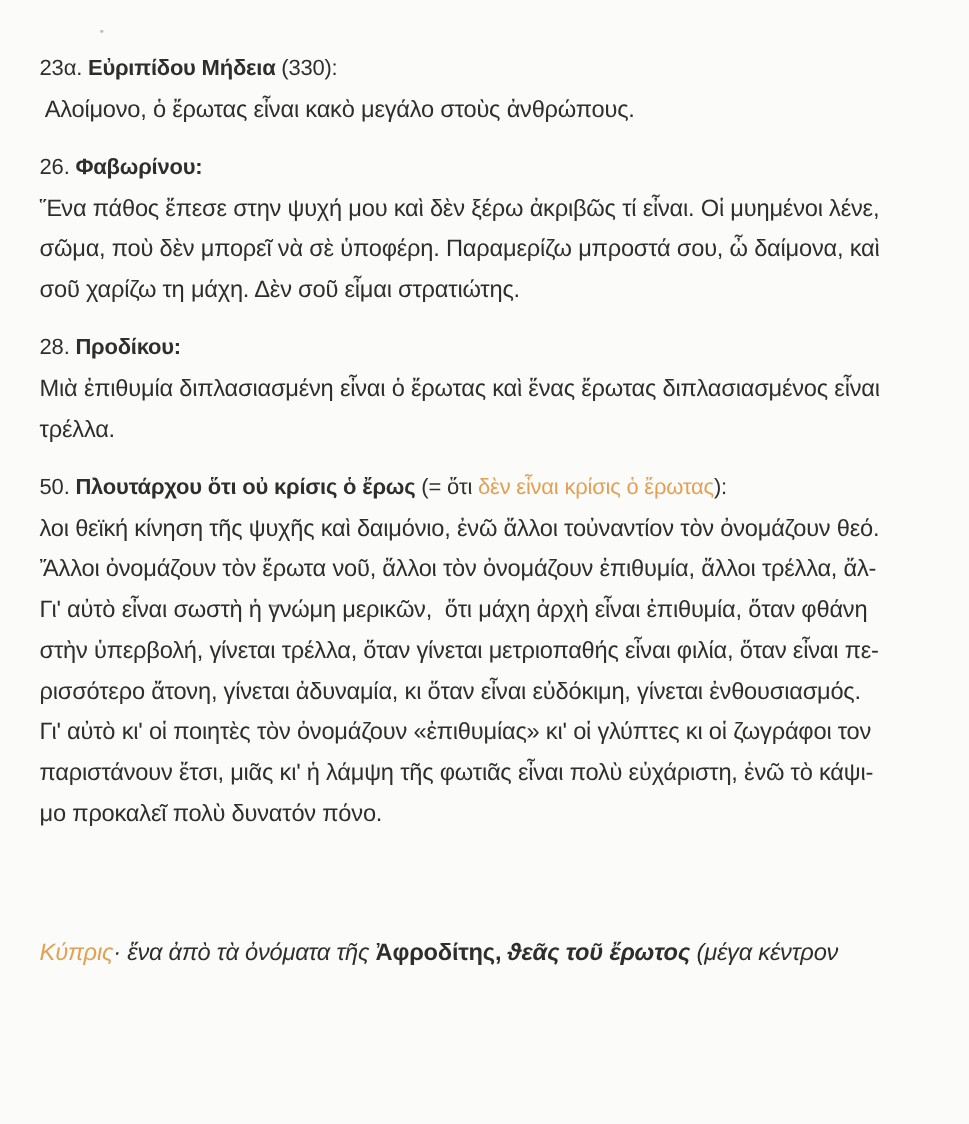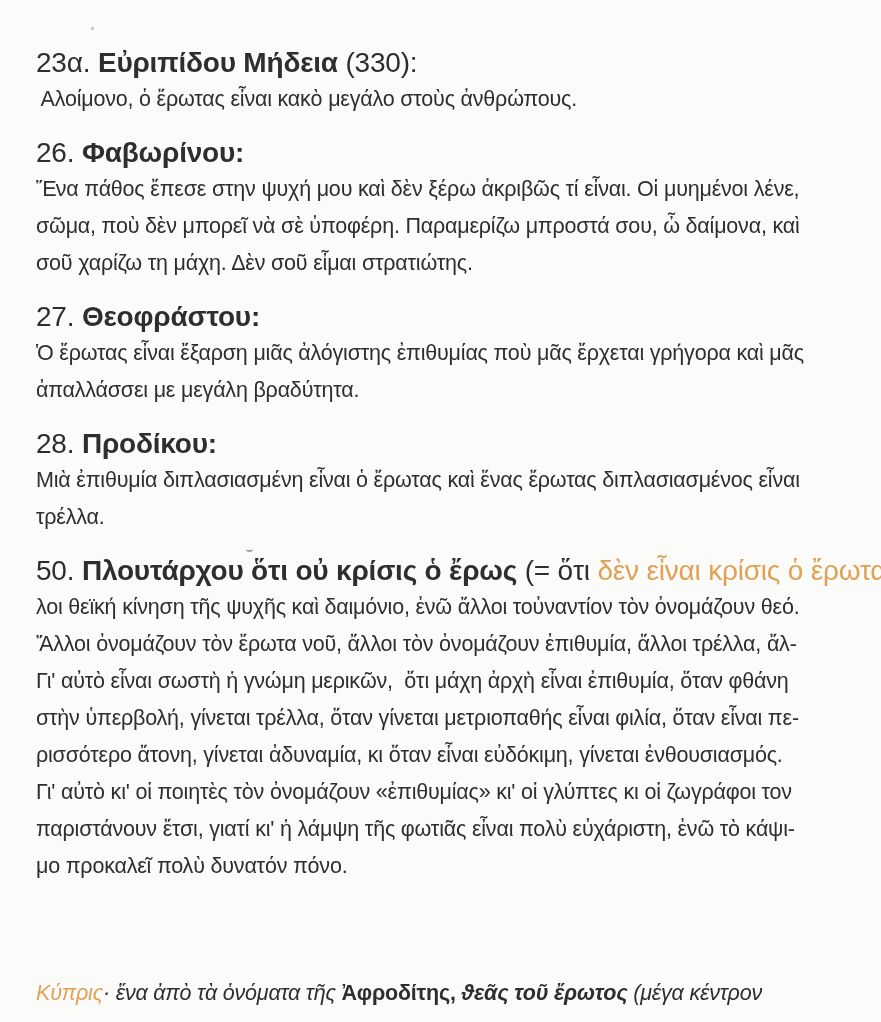--- a/index.html
+++ b/index.html
@@ -17,21 +17,21 @@
     color: var(--ink, #2e2e2e);
     box-sizing: border-box;
     padding: 44px 36px 0 36px;
     overflow: hidden;
     font-size: 21.5px;
     letter-spacing: -0.2px;
   }
   section { margin: 0 0 16px 0; }
   .h {
     margin: 0;
-    font-size: 28px;
+    font-size: 20px;
     font-weight: 400;
     line-height: 37px;
     white-space: pre;
   }
   .h .b { font-weight: 700; }
   .seg { white-space: pre; }
   .accent { color: var(--accent, #e2a055); }
   .tline {
     line-height: 37px;
     white-space: pre;
@@ -75,46 +75,39 @@
 
   <section>
     <h2 class="h"><span class="seg">26. </span><span class="seg b">Φαβωρίνου:</span></h2>
     <div>
         <div class="tline">Ἕνα πάθος ἔπεσε στην ψυχή μου καὶ δὲν ξέρω ἀκριβῶς τί εἶναι. Οἱ μυημένοι λένε,</div>
         <div class="tline">σῶμα, ποὺ δὲν μπορεῖ νὰ σὲ ὑποφέρη. Παραμερίζω μπροστά σου, ὦ δαίμονα, καὶ</div>
         <div class="tline">σοῦ χαρίζω τη μάχη. Δὲν σοῦ εἶμαι στρατιώτης.</div>
       </div>
   </section>
 
-  <section>
-    <h2 class="h"><span class="seg">27. </span><span class="seg b">Θεοφράστου:</span></h2>
-    <div>
-        <div class="tline">Ὁ ἔρωτας εἶναι ἔξαρση μιᾶς ἀλόγιστης ἐπιθυμίας ποὺ μᾶς ἔρχεται γρήγορα καὶ μᾶς</div>
-        <div class="tline">ἀπαλλάσσει με μεγάλη βραδύτητα.</div>
-      </div>
-  </section>
 
   <section>
     <h2 class="h"><span class="seg">28. </span><span class="seg b">Προδίκου:</span></h2>
     <div>
         <div class="tline">Μιὰ ἐπιθυμία διπλασιασμένη εἶναι ὁ ἔρωτας καὶ ἕνας ἔρωτας διπλασιασμένος εἶναι</div>
         <div class="tline">τρέλλα.</div>
       </div>
   </section>
 
   <section>
     <h2 class="h"><span class="seg">50. </span><span class="seg b">Πλουτάρχου ὅτι οὐ κρίσις ὁ ἔρως </span><span class="seg">(= ὅτι </span><span class="seg accent">δὲν εἶναι κρίσις ὁ ἔρωτας</span><span class="seg">):</span></h2>
     <div>
         <div class="tline">λοι θεϊκή κίνηση τῆς ψυχῆς καὶ δαιμόνιο, ἐνῶ ἄλλοι τοὐναντίον τὸν ὀνομάζουν θεό.</div>
         <div class="tline">Ἄλλοι ὀνομάζουν τὸν ἔρωτα νοῦ, ἄλλοι τὸν ὀνομάζουν ἐπιθυμία, ἄλλοι τρέλλα, ἄλ-</div>
         <div class="tline">Γι' αὐτὸ εἶναι σωστὴ ἡ γνώμη μερικῶν,  ὅτι μάχη ἀρχὴ εἶναι ἐπιθυμία, ὅταν φθάνη</div>
         <div class="tline">στὴν ὑπερβολή, γίνεται τρέλλα, ὅταν γίνεται μετριοπαθής εἶναι φιλία, ὅταν εἶναι πε-</div>
         <div class="tline">ρισσότερο ἄτονη, γίνεται ἀδυναμία, κι ὅταν εἶναι εὐδόκιμη, γίνεται ἐνθουσιασμός.</div>
         <div class="tline">Γι' αὐτὸ κι' οἱ ποιητὲς τὸν ὀνομάζουν «ἐπιθυμίας» κι' οἱ γλύπτες κι οἱ ζωγράφοι τον</div>
-        <div class="tline">παριστάνουν ἔτσι, γιατί κι' ἡ λάμψη τῆς φωτιᾶς εἶναι πολὺ εὐχάριστη, ἐνῶ τὸ κάψι-</div>
+        <div class="tline">παριστάνουν ἔτσι, μιᾶς κι' ἡ λάμψη τῆς φωτιᾶς εἶναι πολὺ εὐχάριστη, ἐνῶ τὸ κάψι-</div>
         <div class="tline">μο προκαλεῖ πολὺ δυνατόν πόνο.</div>
       </div>
   </section>
 
   <div class="footer-note">
     <div class="tline"><span class="seg accent">Κύπρις</span><span class="seg">· </span><span class="seg">ἕνα ἀπὸ τὰ ὀνόματα τῆς </span><span class="seg b-upright">Ἀφροδίτης, </span><span class="seg b">ϑεᾶς τοῦ ἔρωτος </span><span class="seg">(μέγα κέντρον</span></div>
     
   </div>
 
 </main>

